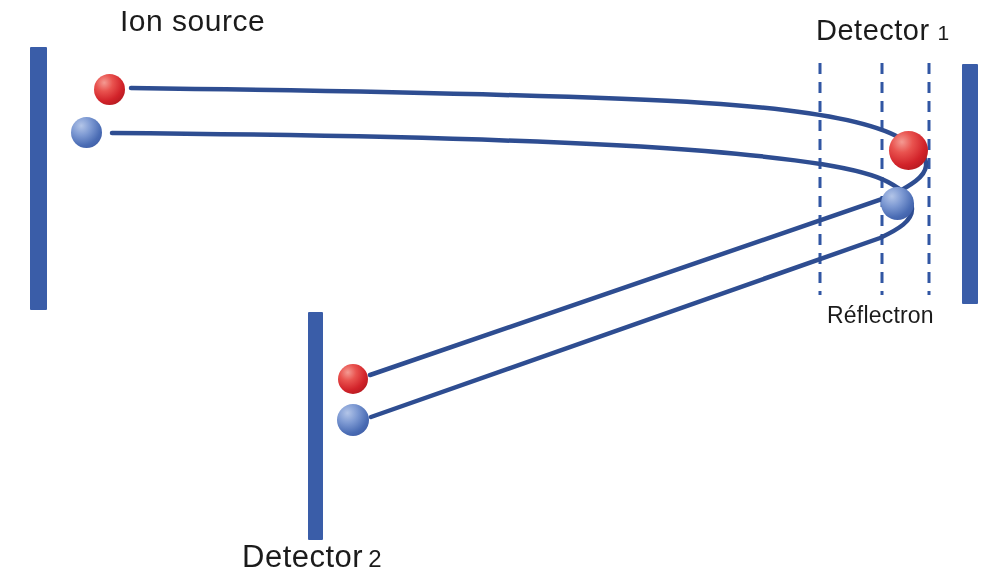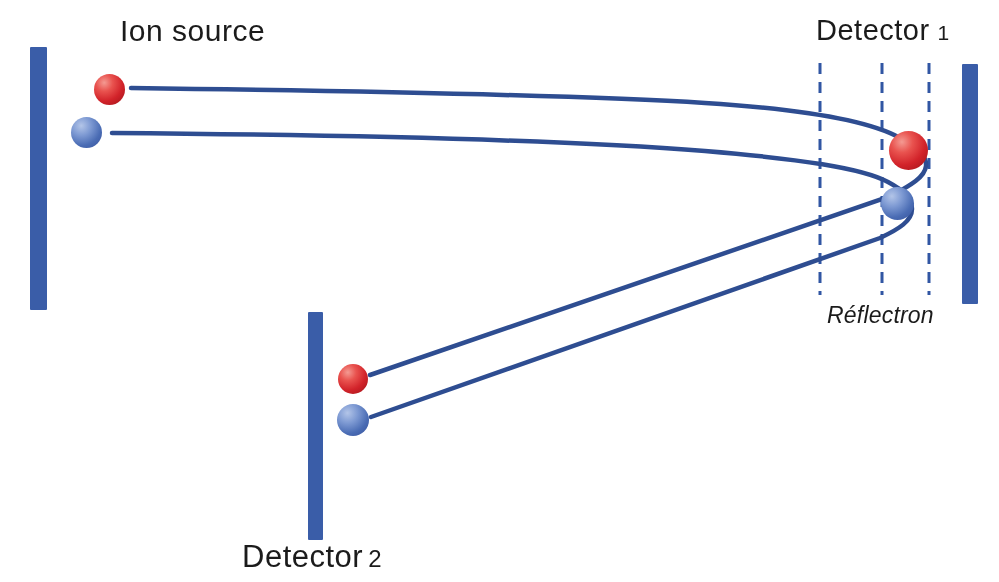--- a/index.html
+++ b/index.html
@@ -63,24 +63,24 @@
   .sphere.d2-blue  { left: 337px; top: 404px; width: 32px; height: 32px; }
   .lbl {
     position: absolute;
     color: var(--label-text);
     font-weight: 300;
     letter-spacing: 0.5px;
     white-space: nowrap;
     display: flex;
     align-items: baseline;
   }
-  .lbl.ion-source { left: 120px; top: 14px; font-size: 30px; justify-content: flex-end; }
+  .lbl.ion-source { left: 120px; top: 4px; font-size: 30px; justify-content: flex-end; }
   .lbl.detector-1 { left: 816px; top: 14px; font-size: 29px; }
   .lbl.detector-2 { left: 242px; top: 539px; font-size: 31px; }
-  .lbl.reflectron { left: 827px; top: 302px; font-size: 23px; font-weight: 400; letter-spacing: 0.2px; font-style: italic; }
+  .lbl.reflectron { left: 827px; top: 302px; font-size: 23px; font-weight: 400; letter-spacing: 0.2px; }
   .lbl .num-1 { font-size: 21px; margin-left: 8px; font-weight: 400; }
   .lbl .num-2 { font-size: 24px; margin-left: 5px; font-weight: 400; }
 </style>
 </head>
 <body>
 
 <div class="canvas">
 
   <svg class="traj-layer" viewBox="0 0 999 582" xmlns="http://www.w3.org/2000/svg">
 

